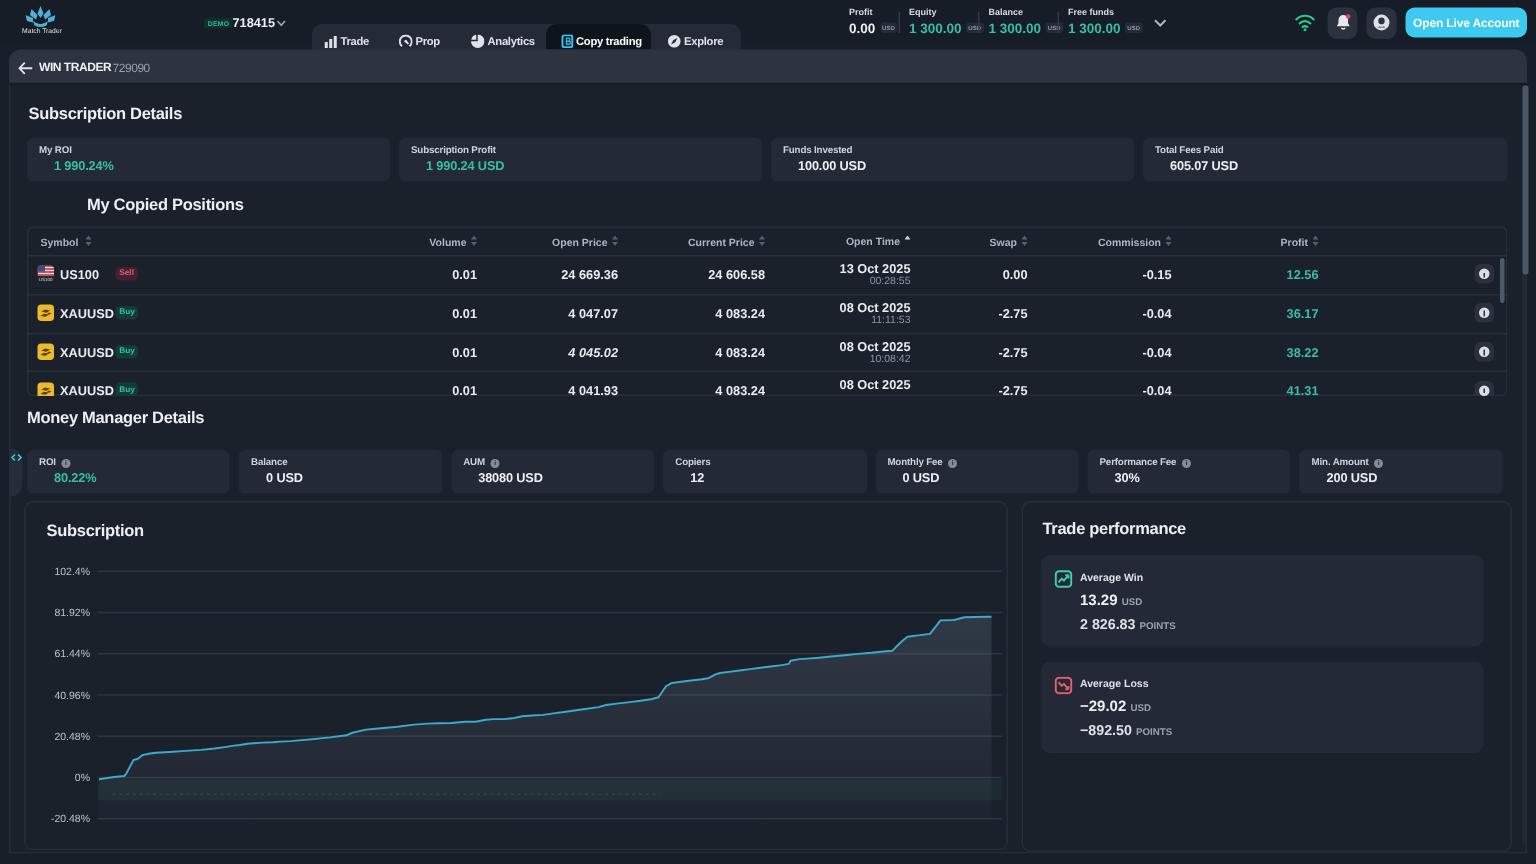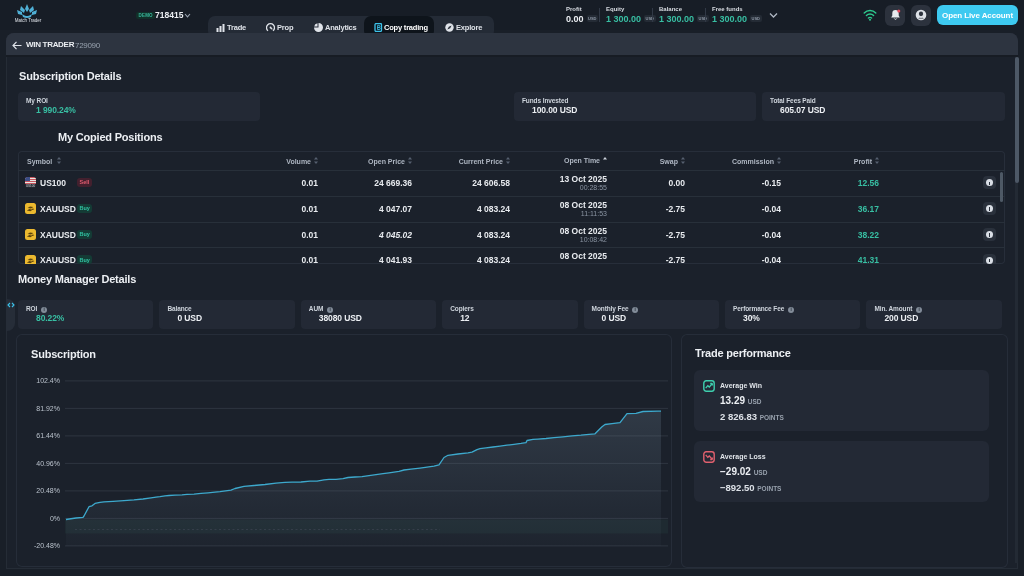--- a/index.html
+++ b/index.html
@@ -164,20 +164,24 @@
         </svg>
       <span class="abs b white" style="left:20px;top:7px;font-size:8px;letter-spacing:-0.3px;">WIN TRADER</span>
       <span class="abs dim" style="left:69px;top:7.5px;font-size:8px;letter-spacing:-0.3px;">729090</span>
     </div>
 
     <div class="h2" style="left:13px;top:36.5px;font-size:11px;">Subscription Details</div>
 
     <div class="card" style="left:12px;top:59px;width:242px;height:29px;">
       <div class="lbl">My ROI</div>
         <div class="val teal">1 990.24%</div>
+      </div>
+    <div class="card" style="left:260px;top:59px;width:242px;height:29px;">
+      <div class="lbl">Subscription Profit</div>
+        <div class="val teal">1 990.24 USD</div>
       </div>
     <div class="card" style="left:508px;top:59px;width:242px;height:29px;">
       <div class="lbl">Funds Invested</div>
         <div class="val">100.00 USD</div>
       </div>
     <div class="card" style="left:756px;top:59px;width:243px;height:29px;">
       <div class="lbl">Total Fees Paid</div>
         <div class="val">605.07 USD</div>
       </div>
 

